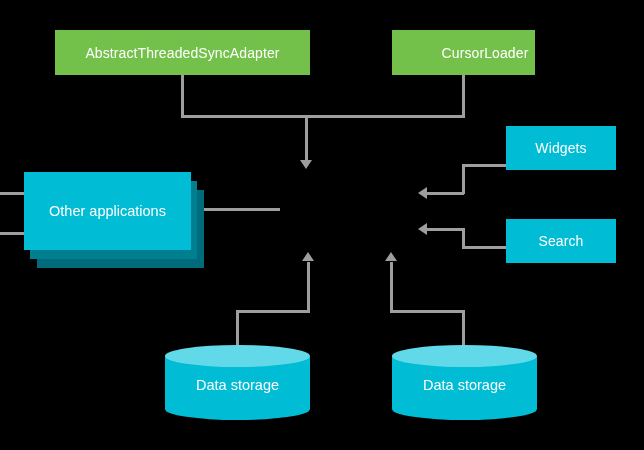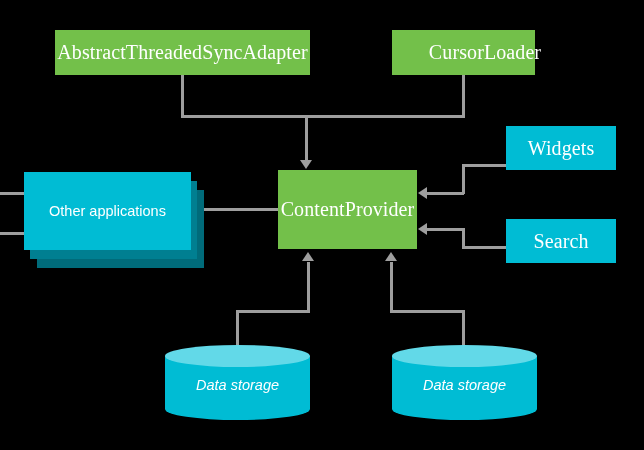--- a/index.html
+++ b/index.html
@@ -16,28 +16,27 @@
     font-family: "Liberation Sans", sans-serif;
   }
 
   
   .node {
     position: absolute;
     display: flex;
     align-items: center;
     justify-content: center;
     color: #ffffff;
-    font-size: 20px;
+    font-size: 14px;
     font-weight: 400;
     letter-spacing: 0.1px;
     text-align: center;
     box-sizing: border-box;
     z-index: 20;
     white-space: nowrap;
-    font-family: Liberation Serif, serif;
   }
   .node.green { background: #73c04a; }
   .node.cyan  { background: #00bcd4; }
 
   
   .stack { position: absolute; z-index: 20; }
   .stack .sheet {
     position: absolute;
     box-sizing: border-box;
   }
@@ -47,21 +46,21 @@
     background: #00bcd4;
     display: flex;
     align-items: center;
     justify-content: center;
     color: #ffffff;
     font-size: 14.5px;
     white-space: nowrap;
   }
 
   
-  .cyl { position: absolute; z-index: 20; font-style: italic; }
+  .cyl { position: absolute; z-index: 20; }
   .cyl .body {
     position: absolute;
     left: 0; right: 0;
     background: #00bcd4;
   }
   .cyl .bottom {
     position: absolute;
     left: 0; right: 0;
     height: 22px;
     background: #00bcd4;
@@ -164,23 +163,20 @@
   </div>
 
   <div class="stack" style="left:24px; top:172px; width:180px; height:100px;">
     <div class="sheet back2" style="left:13px; top:18px; width:167px; height:78px;"></div>
     <div class="sheet back1" style="left:6px; top:9px; width:167px; height:78px;"></div>
     <div class="sheet front" style="left:0px; top:0px; width:167px; height:78px;">
       <span>Other applications</span>
     </div>
   </div>
 
-  <div class="node green" style="left:278px; top:170px; width:139px; height:79px;">
-    <span>ContentProvider</span>
-  </div>
 
   <div class="node cyan" style="left:506px; top:126px; width:110px; height:44px;">
     <span>Widgets</span>
   </div>
 
   <div class="node cyan" style="left:506px; top:219px; width:110px; height:44px;">
     <span>Search</span>
   </div>
 
   <div class="cyl" style="left:165px; top:345px; width:145px; height:75px;">

